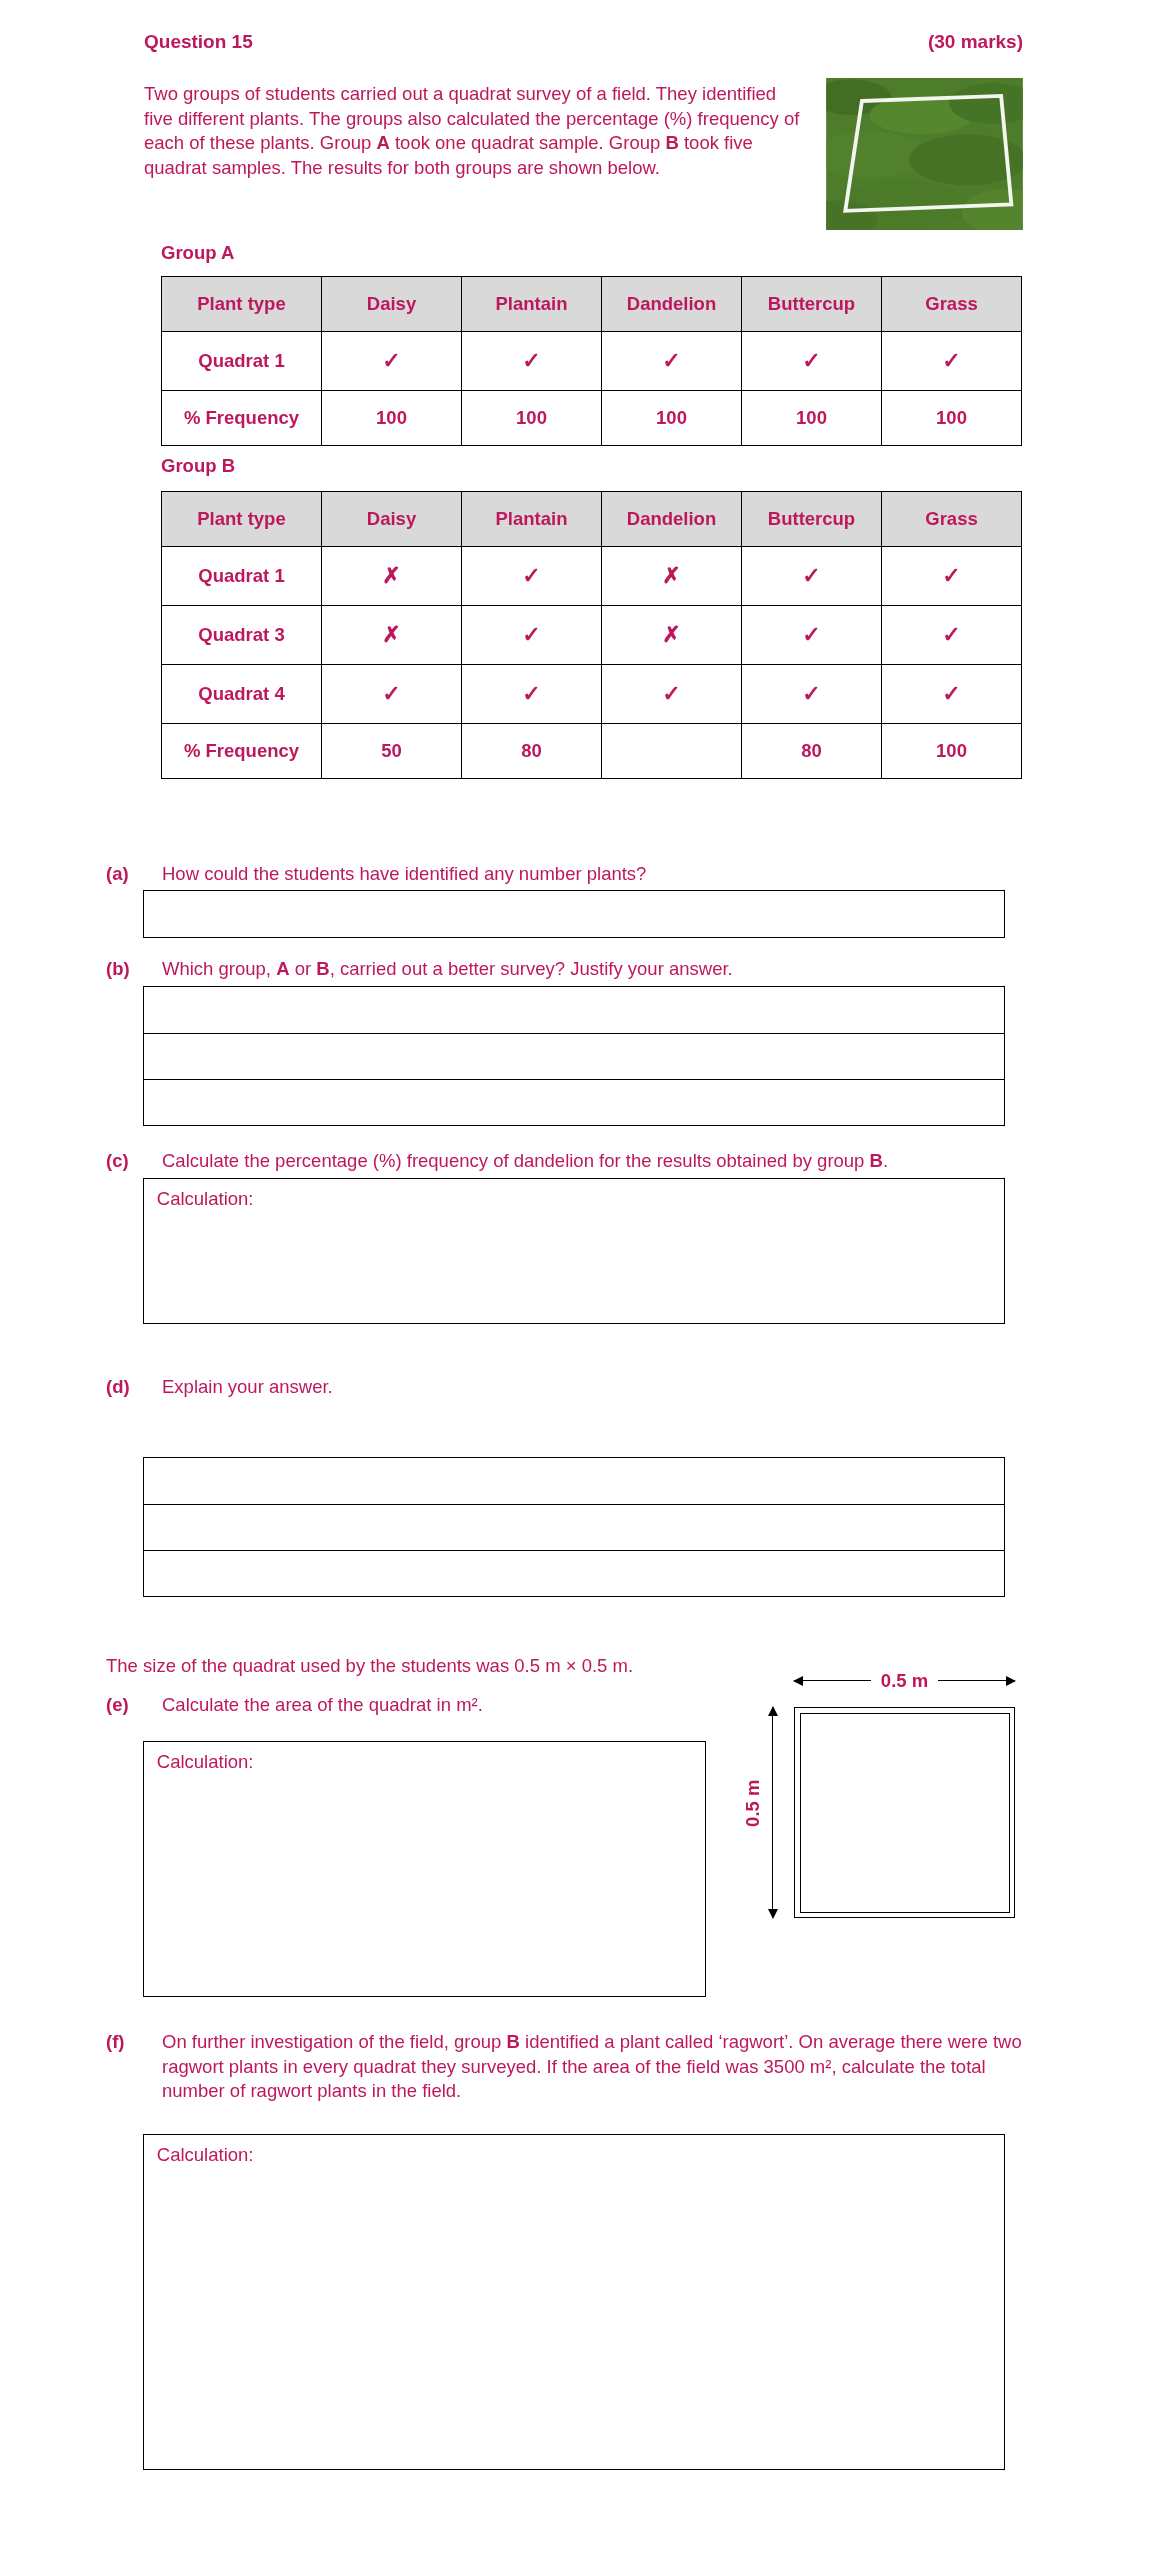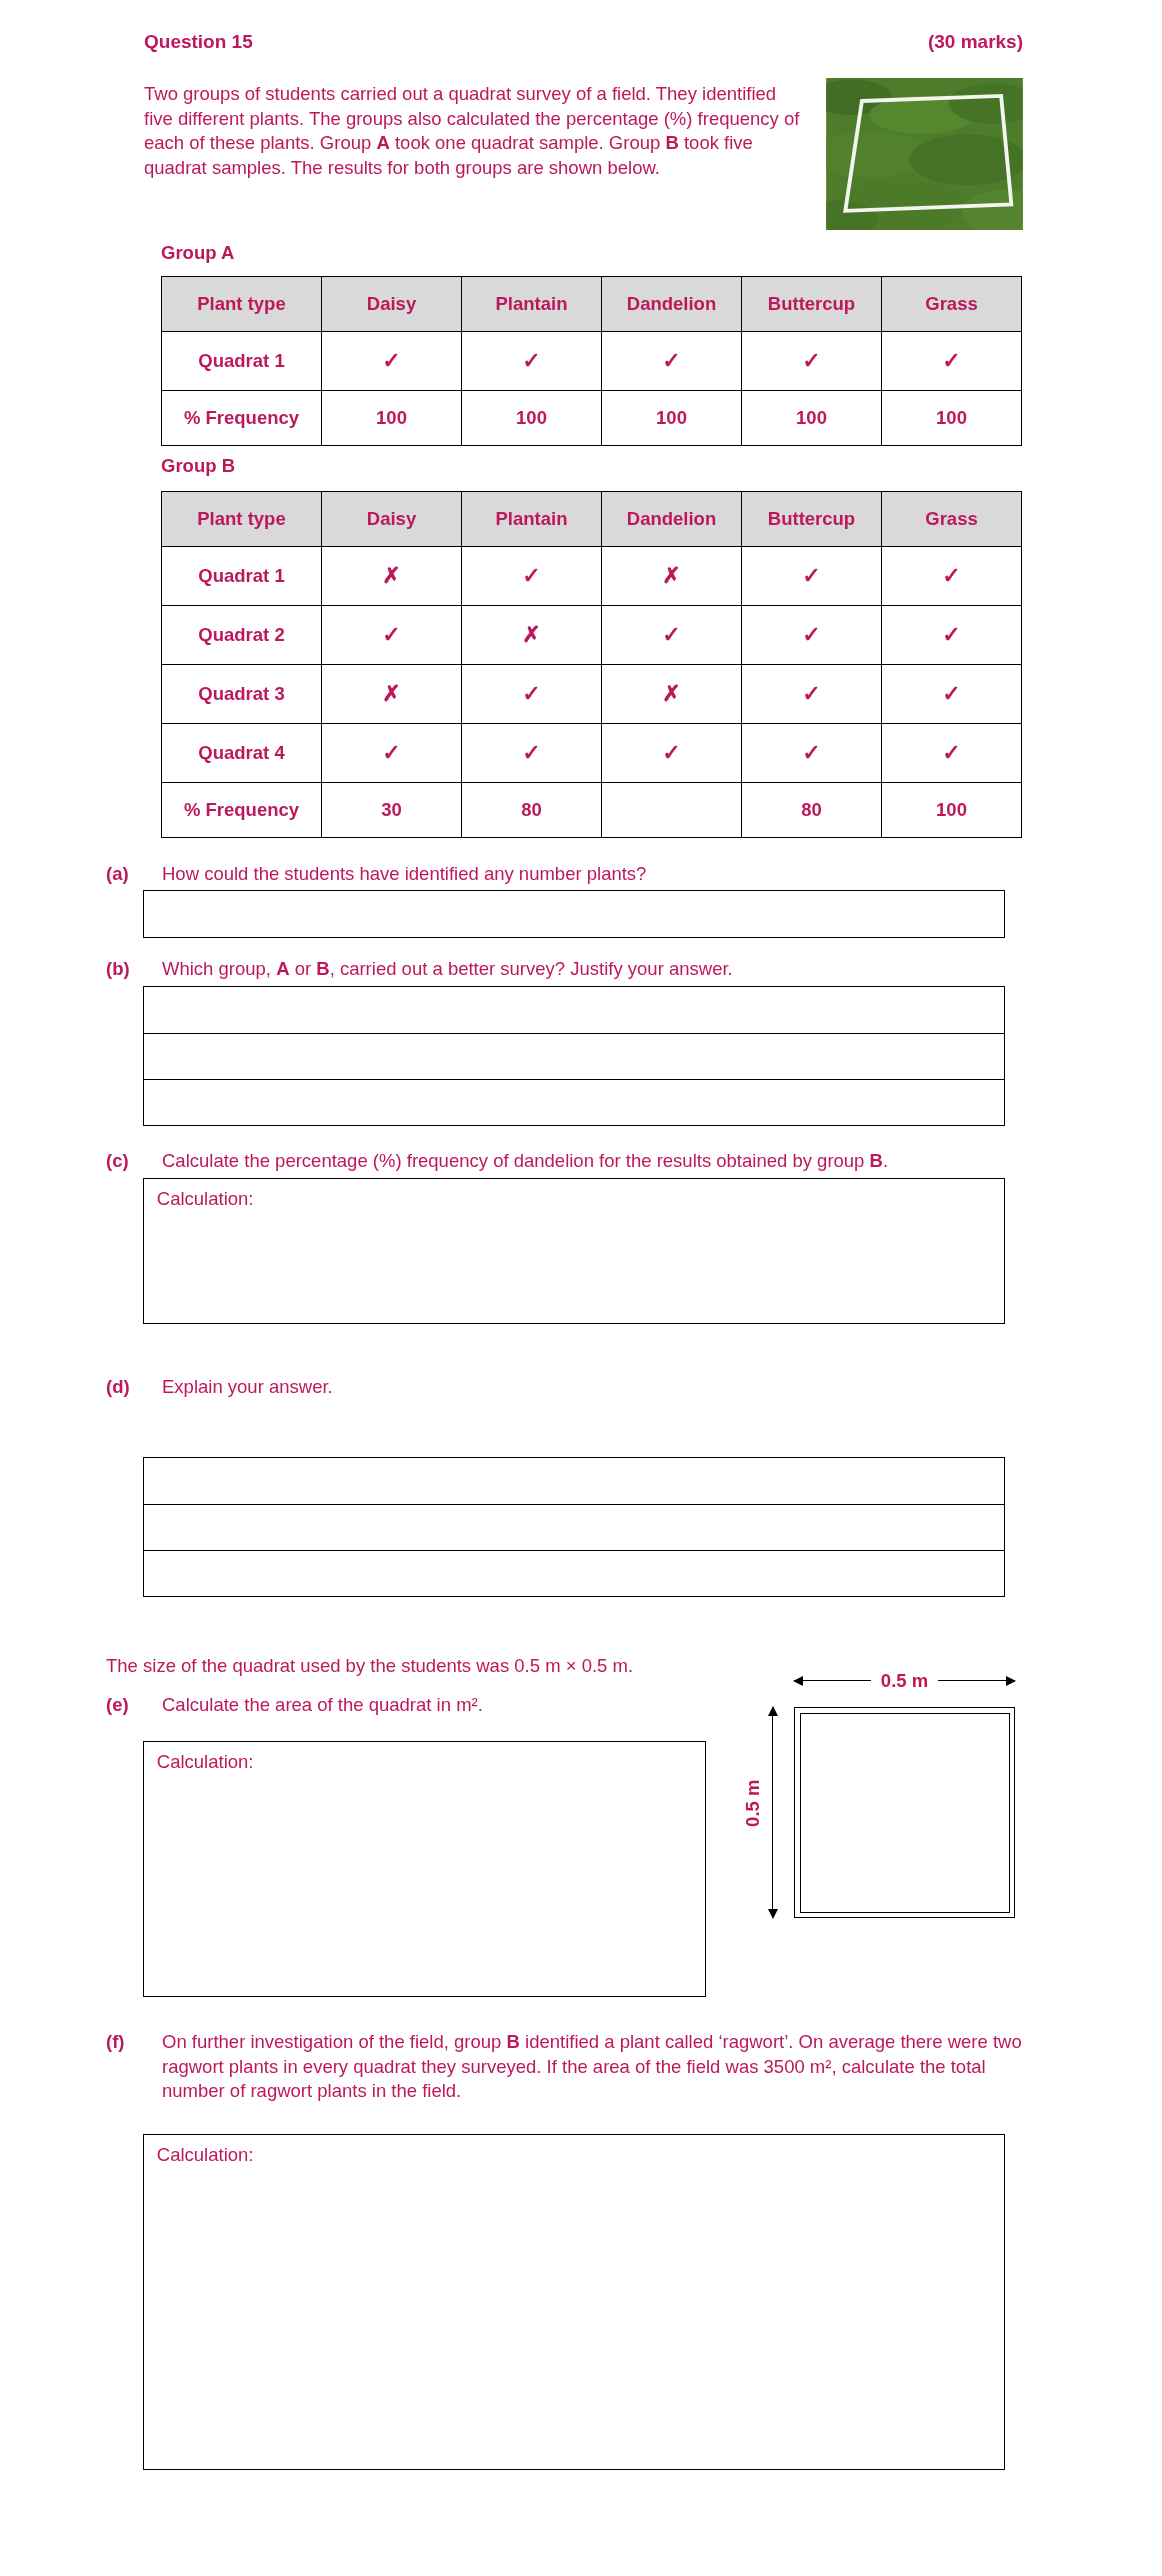--- a/index.html
+++ b/index.html
@@ -158,46 +158,38 @@
     <tbody>
       <tr>
         <td class="rowlabel">Quadrat 1</td>
         <td class="mark">✗</td>
         <td class="mark">✓</td>
         <td class="mark">✗</td>
         <td class="mark">✓</td>
         <td class="mark">✓</td>
       </tr>
       <tr>
-        <td class="rowlabel">Quadrat 2</td>
-        <td class="mark">✓</td>
-        <td class="mark">✗</td>
-        <td class="mark">✓</td>
-        <td class="mark">✓</td>
-        <td class="mark">✓</td>
-      </tr>
-      <tr>
         <td class="rowlabel">Quadrat 3</td>
         <td class="mark">✗</td>
         <td class="mark">✓</td>
         <td class="mark">✗</td>
         <td class="mark">✓</td>
         <td class="mark">✓</td>
       </tr>
       <tr>
         <td class="rowlabel">Quadrat 4</td>
         <td class="mark">✓</td>
         <td class="mark">✓</td>
         <td class="mark">✓</td>
         <td class="mark">✓</td>
         <td class="mark">✓</td>
       </tr>
       <tr>
         <td class="rowlabel">% Frequency</td>
-        <td class="val">30</td>
+        <td class="val">50</td>
         <td class="val">80</td>
         <td class="val"></td>
         <td class="val">80</td>
         <td class="val">100</td>
       </tr>
     </tbody>
   </table>
 
   <div class="q" style="top:862px; width:921px">
     <span class="q-label">(a)</span>

